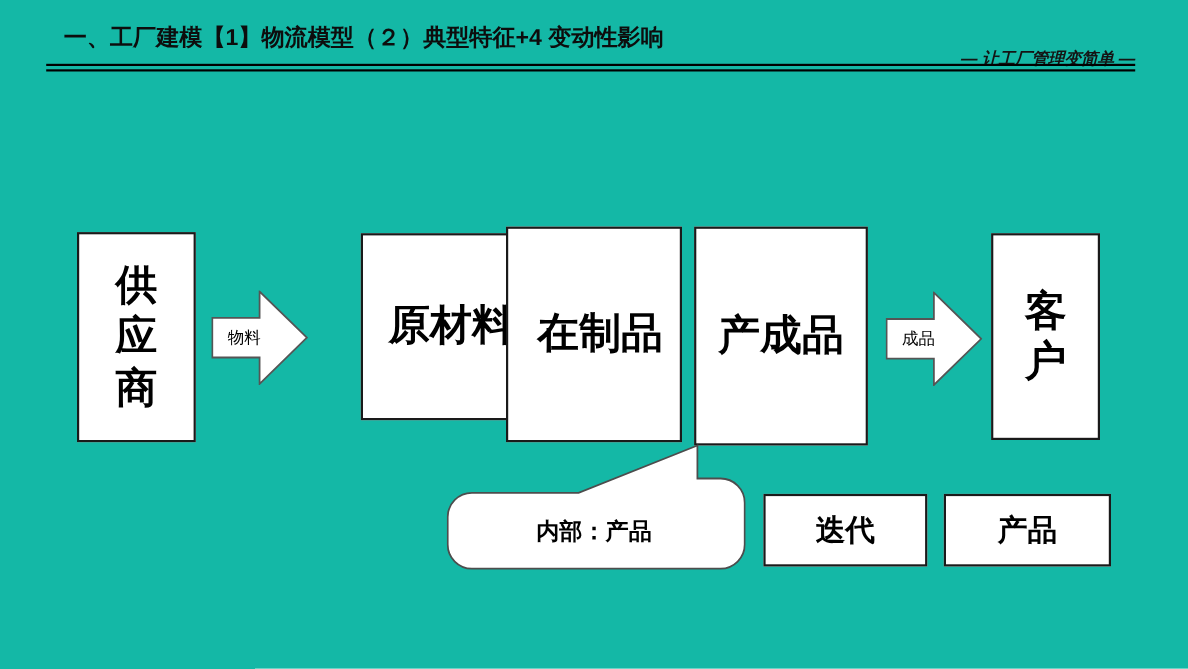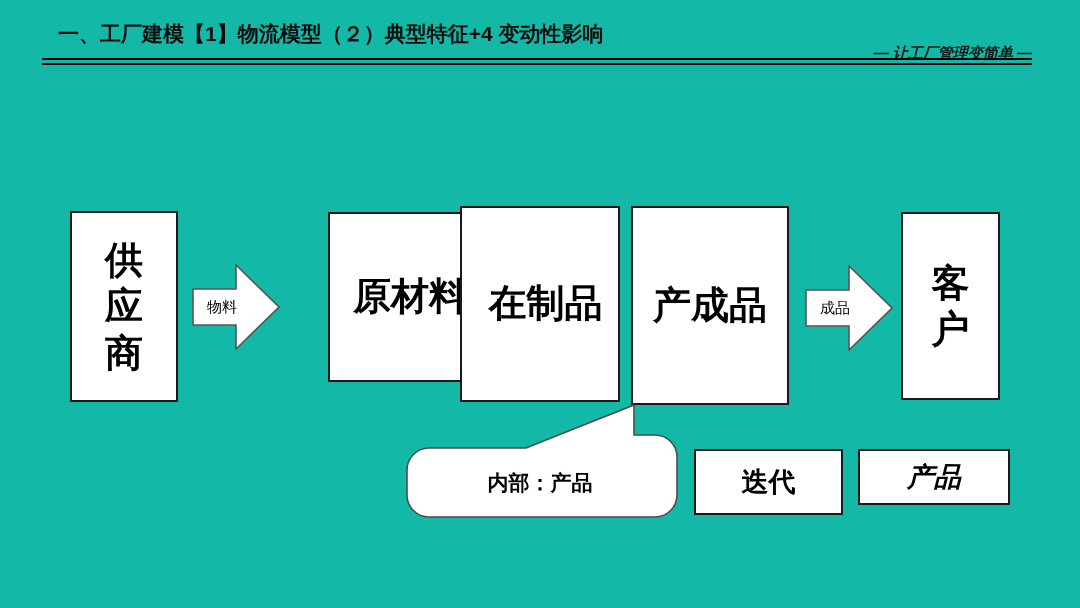--- a/index.html
+++ b/index.html
@@ -187,17 +187,17 @@
                A 22,22 0 0 1 23,48
                Z" fill="#ffffff" stroke="#4d4d4d" stroke-width="1.6" stroke-linejoin="miter"></path>
     </svg>
     <span class="callout-label">内部：产品</span>
   </div>
 
   <div class="node short" style="left:694px; top:449px; width:149px; height:66px;">
     <span class="label">迭代</span>
   </div>
 
-  <div class="node short" style="left:858px; top:449px; width:152px; height:56px;font-style:italic;">
+  <div class="node short" style="left:858px; top:449px; width:152px; height:66px;">
     <span class="label">产品</span>
   </div>
 
 </div>
 
 </body></html>

